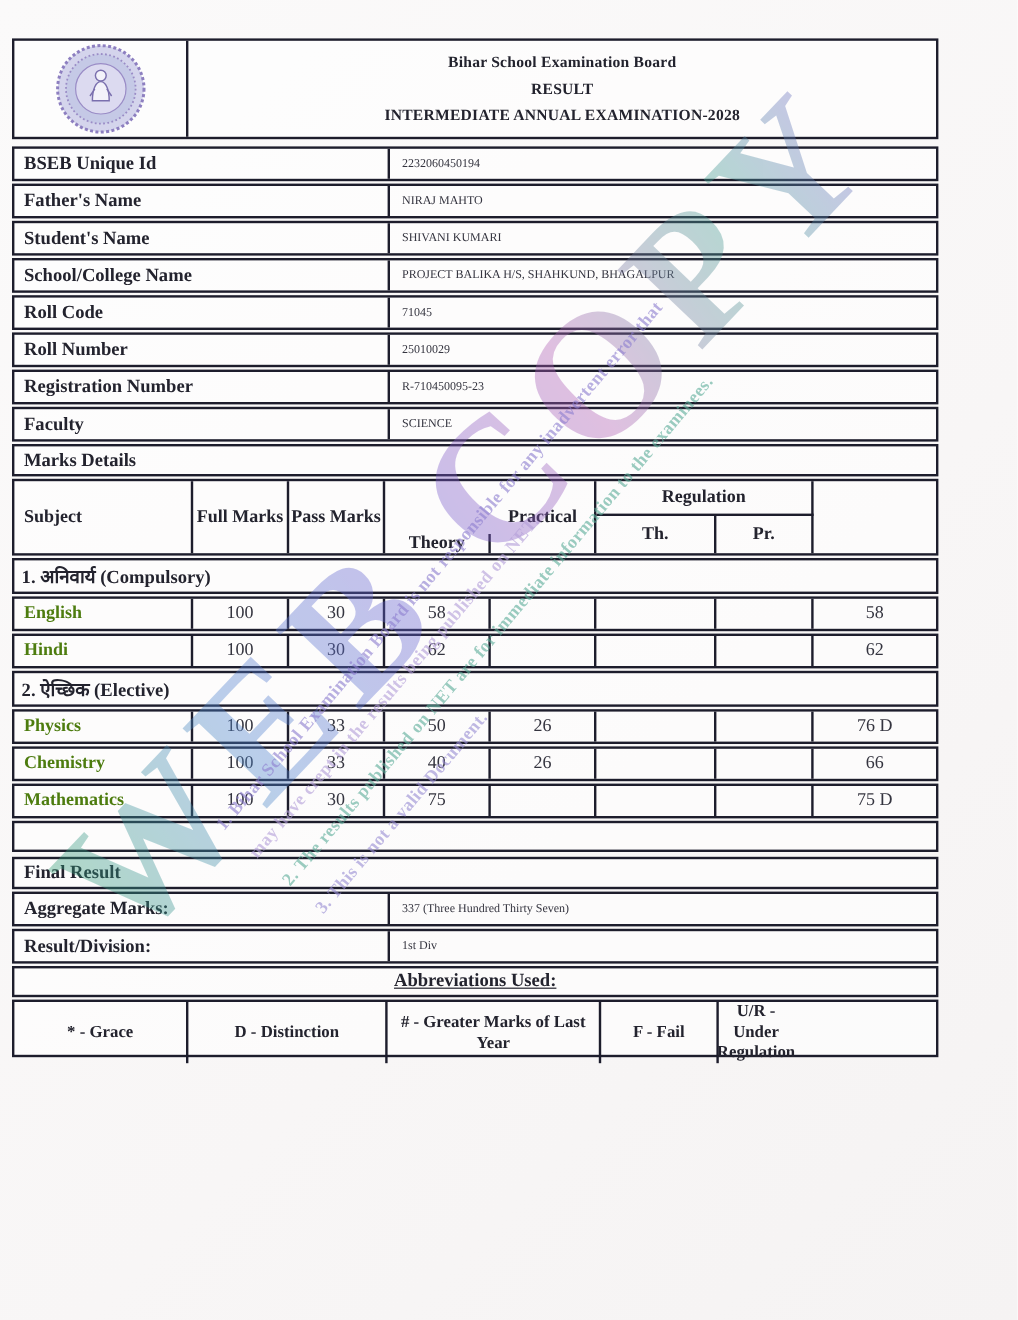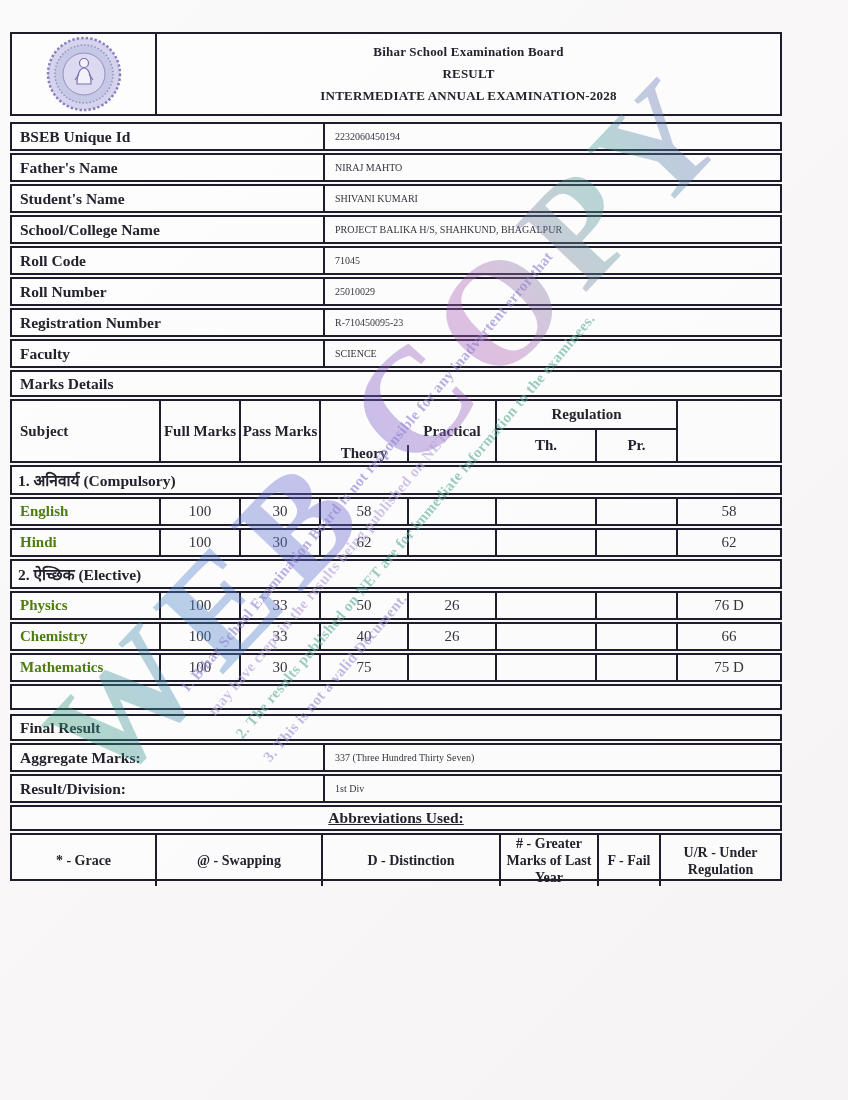--- a/index.html
+++ b/index.html
@@ -219,21 +219,20 @@
     <div class="drow box">
       <div class="lbl">Result/Division:</div>
       <div class="val">1st Div</div>
     </div>
 
     <div class="abbr-title box">
       <span>Abbreviations Used:</span>
     </div>
     <div class="abbr-row box" id="abbr-host">
         <div class="acell">* - Grace</div>
-        <div class="acell">@ - Swapping</div>
         <div class="acell">D - Distinction</div>
         <div class="acell"># - Greater Marks of Last Year</div>
         <div class="acell">F - Fail</div>
         <div class="acell">U/R - Under Regulation</div>
       </div>
 
   </div>
 
   <div class="wm-big">WEB COPY</div>
   <div class="wm-lines" id="wm-lines-host">

